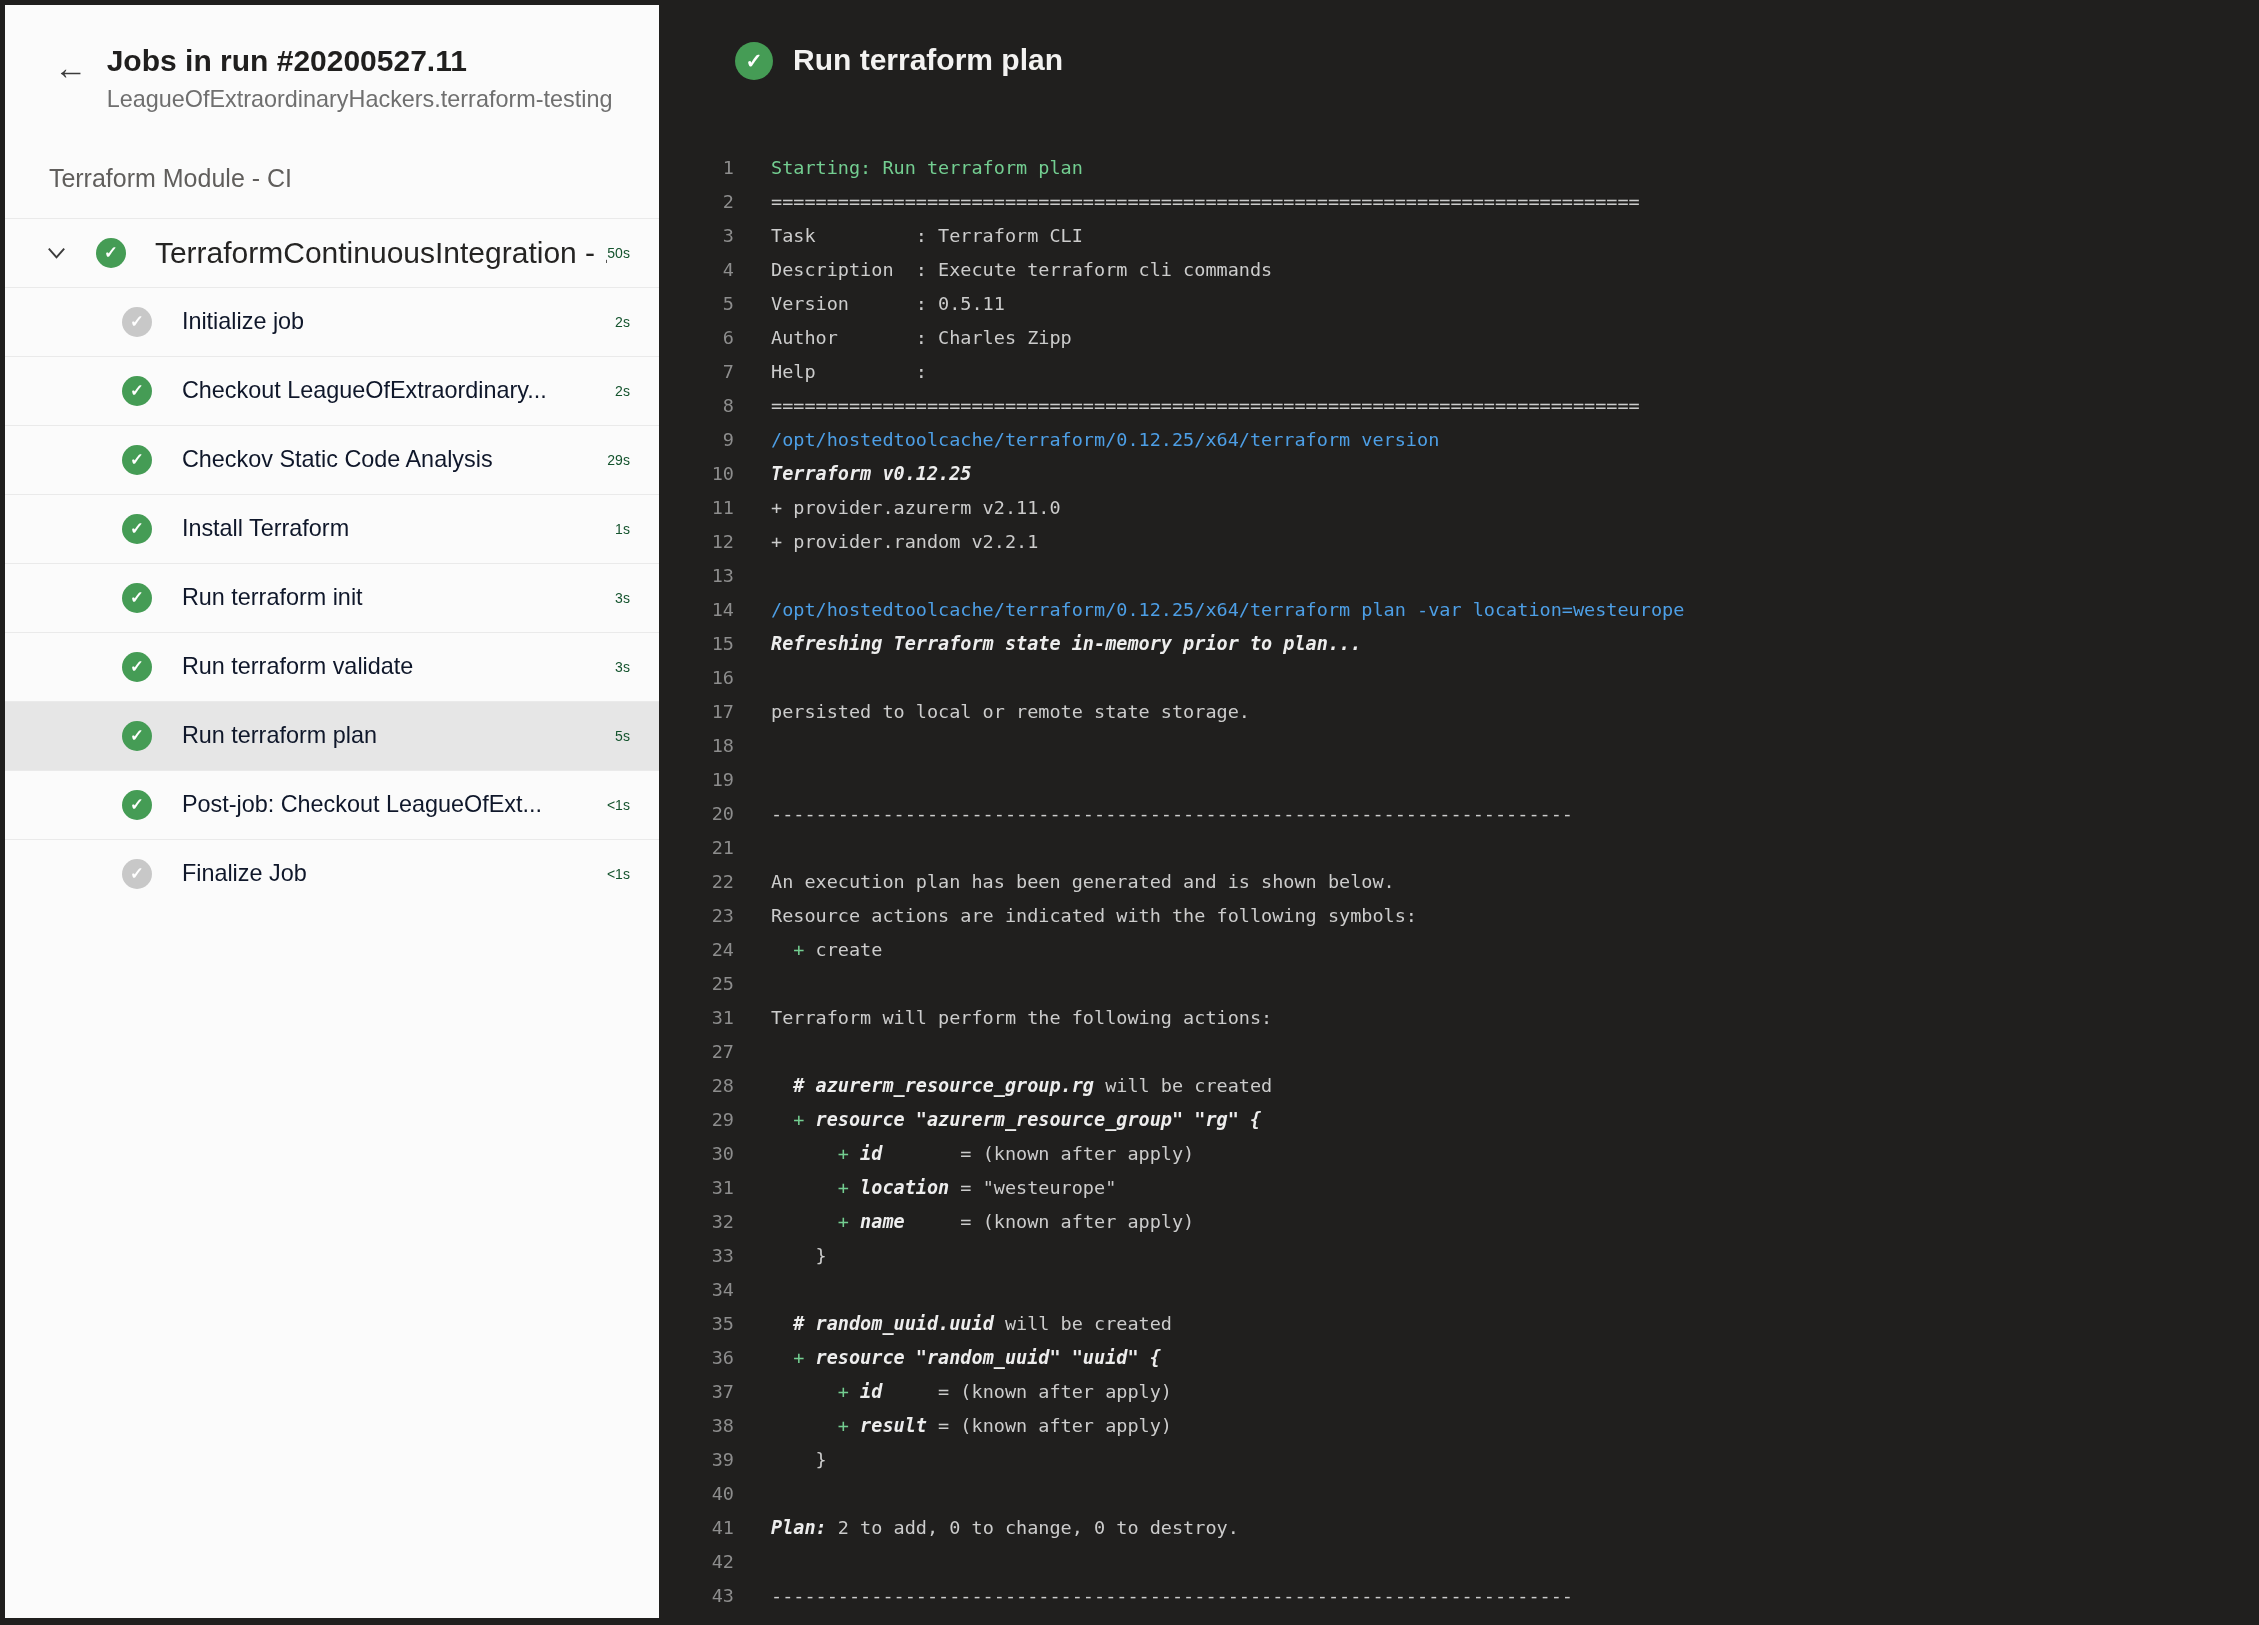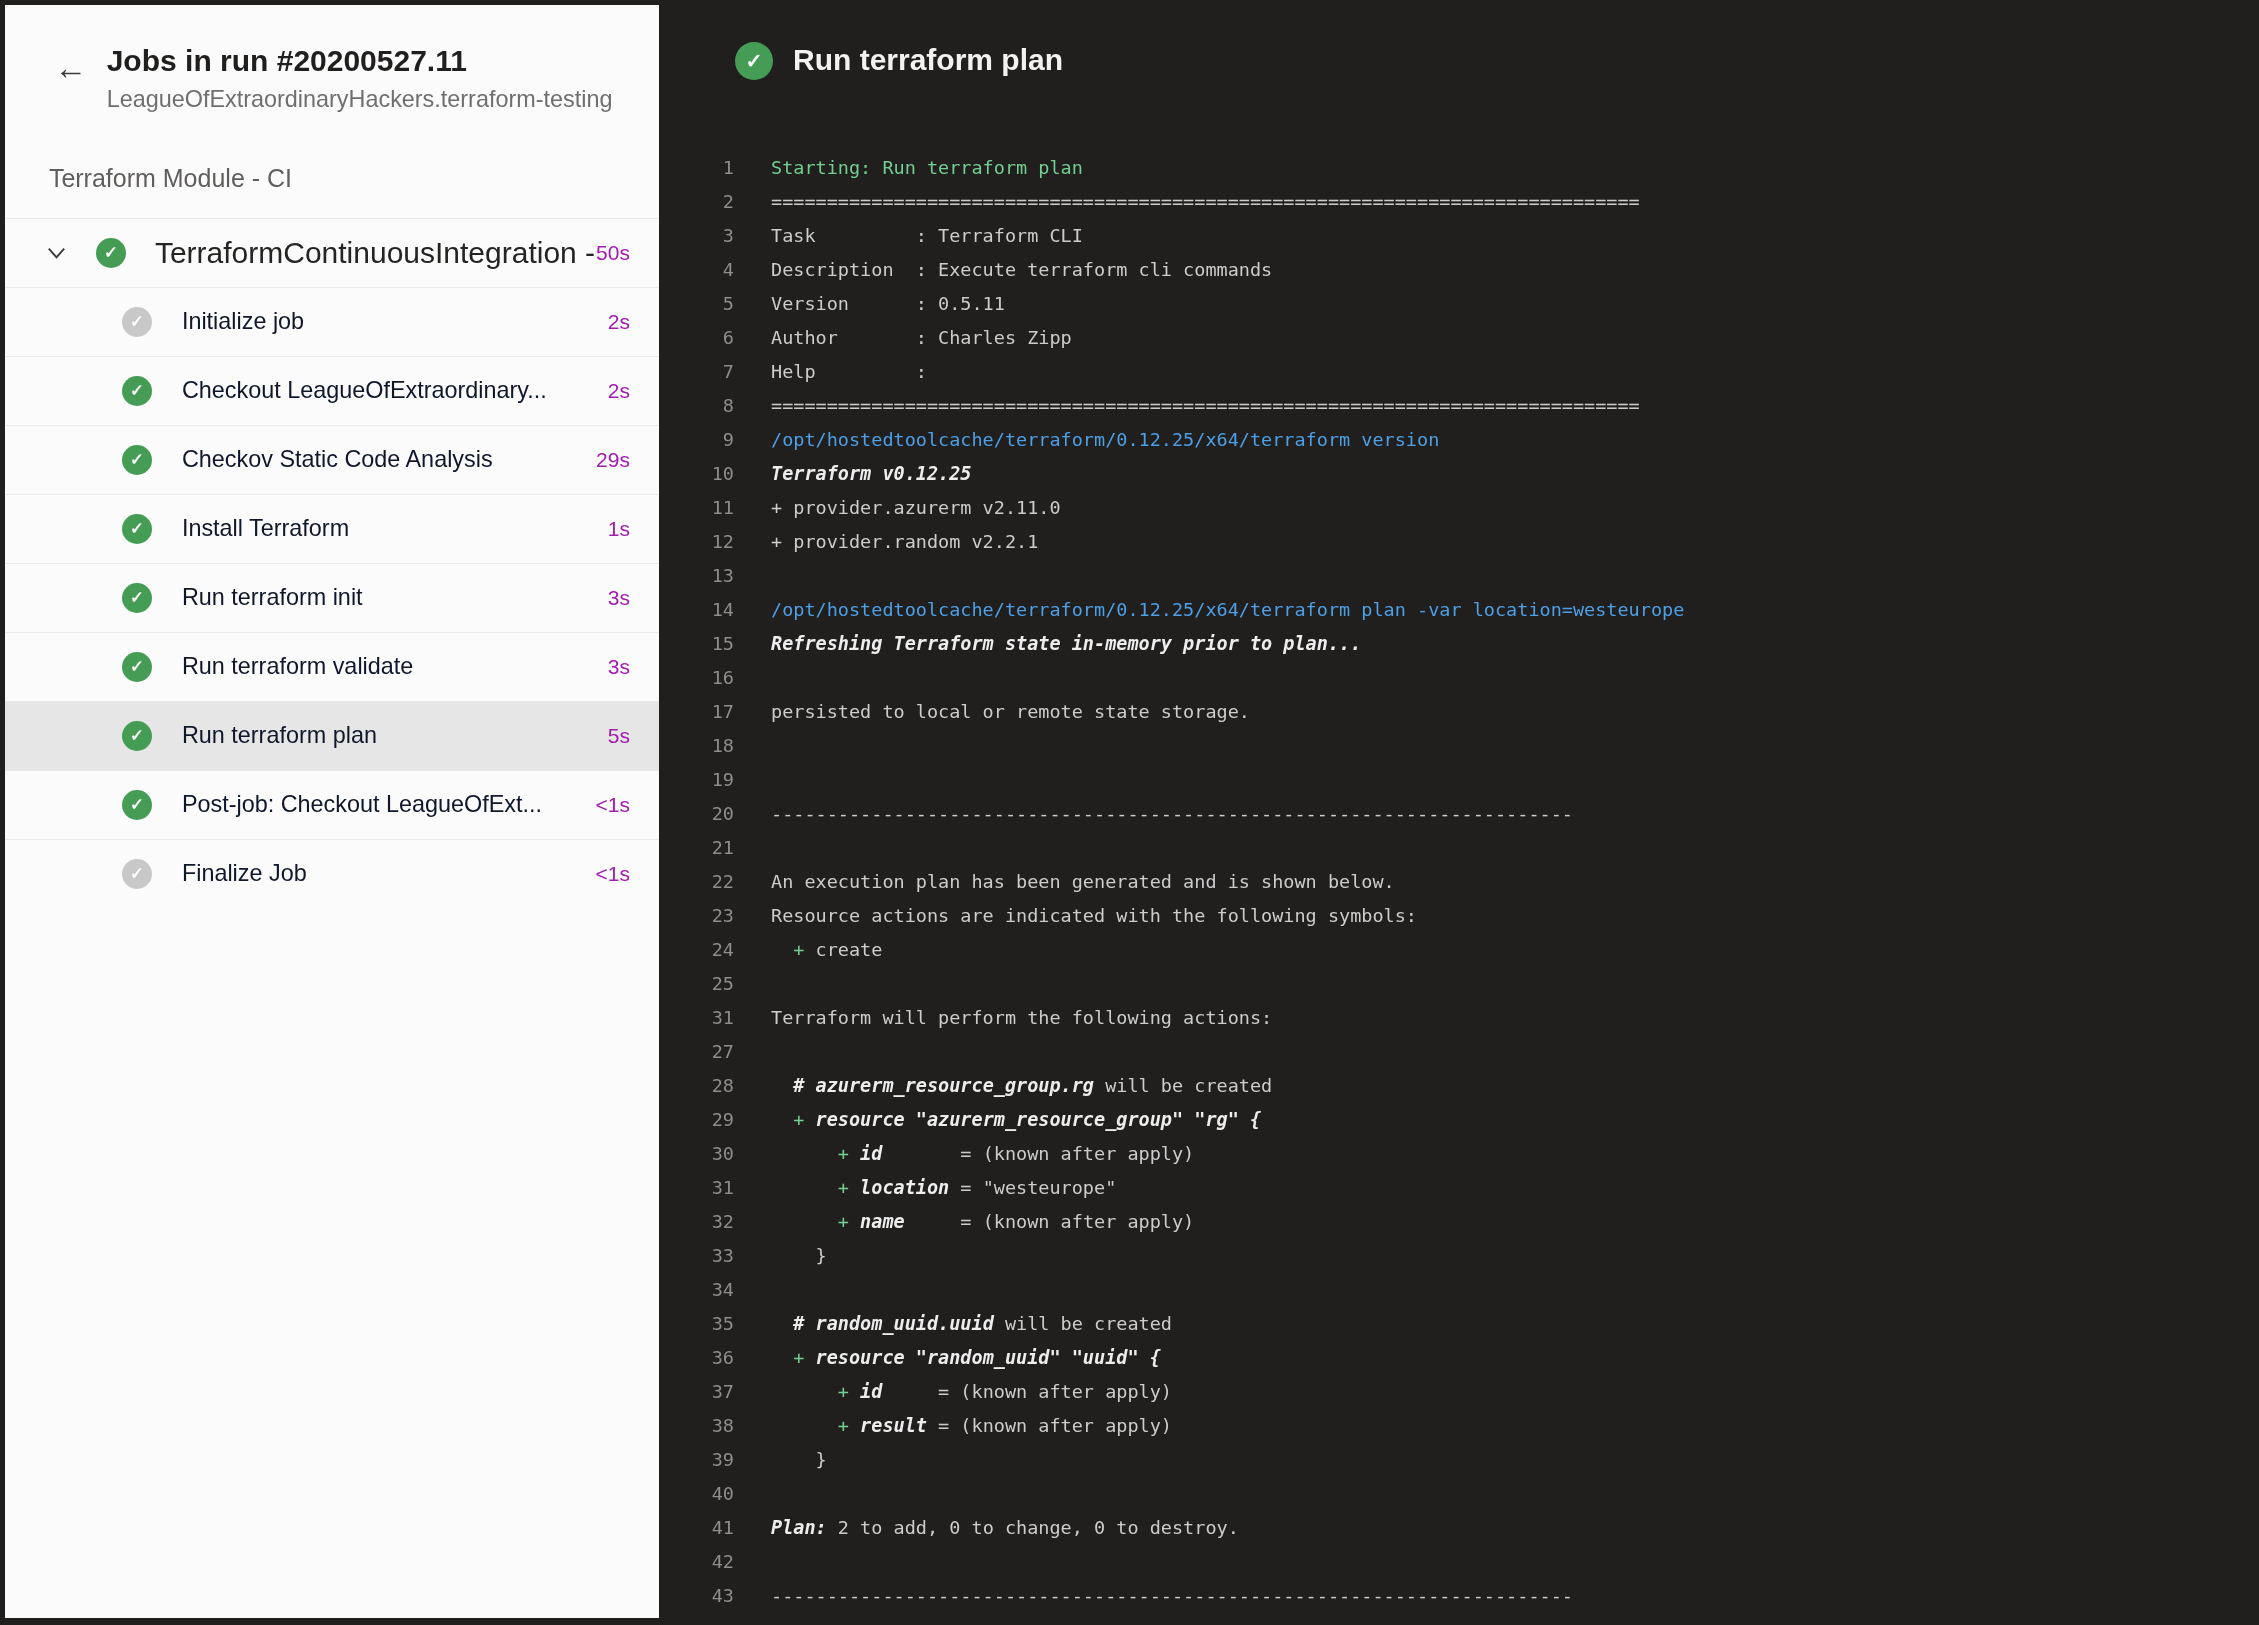--- a/index.html
+++ b/index.html
@@ -35,21 +35,21 @@
 
   .job-row {
     height:69px; display:flex; align-items:center;
     border-top:1px solid #eaeaea;
     padding:0 29px 0 37px; cursor:pointer; background:#fbfbfb;
   }
   .chev { width:29px; height:29px; flex:0 0 auto; display:flex; align-items:center; justify-content:center; }
   .job-row .chk { margin-left:25px; }
   .job-label { flex:1; margin-left:29px; font-size:30px; color:#252423;
                white-space:nowrap; overflow:hidden; }
-  .dur { font-size:21px; color:#a21caf; flex:0 0 auto; }
+  .dur { font-size:14px; color:#14532d; flex:0 0 auto; }
 
   .step-row {
     height:69px; display:flex; align-items:center;
     border-top:1px solid #eaeaea;
     padding:0 29px 0 117px; cursor:pointer; background:#fbfbfb;
   }
   .step-row.selected { background:#e6e6e6; }
   .step-label { flex:1; margin-left:30px; font-size:23.4px; color:#0f172a;
                 white-space:nowrap; overflow:hidden; }
 

